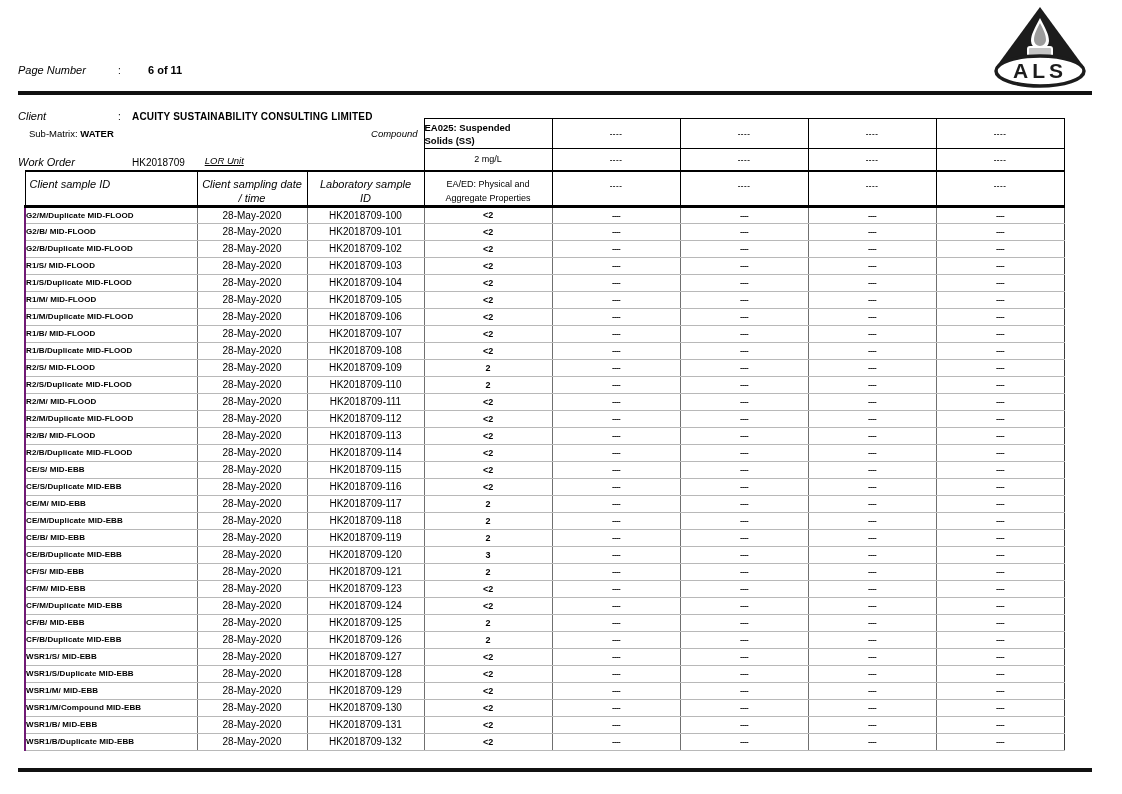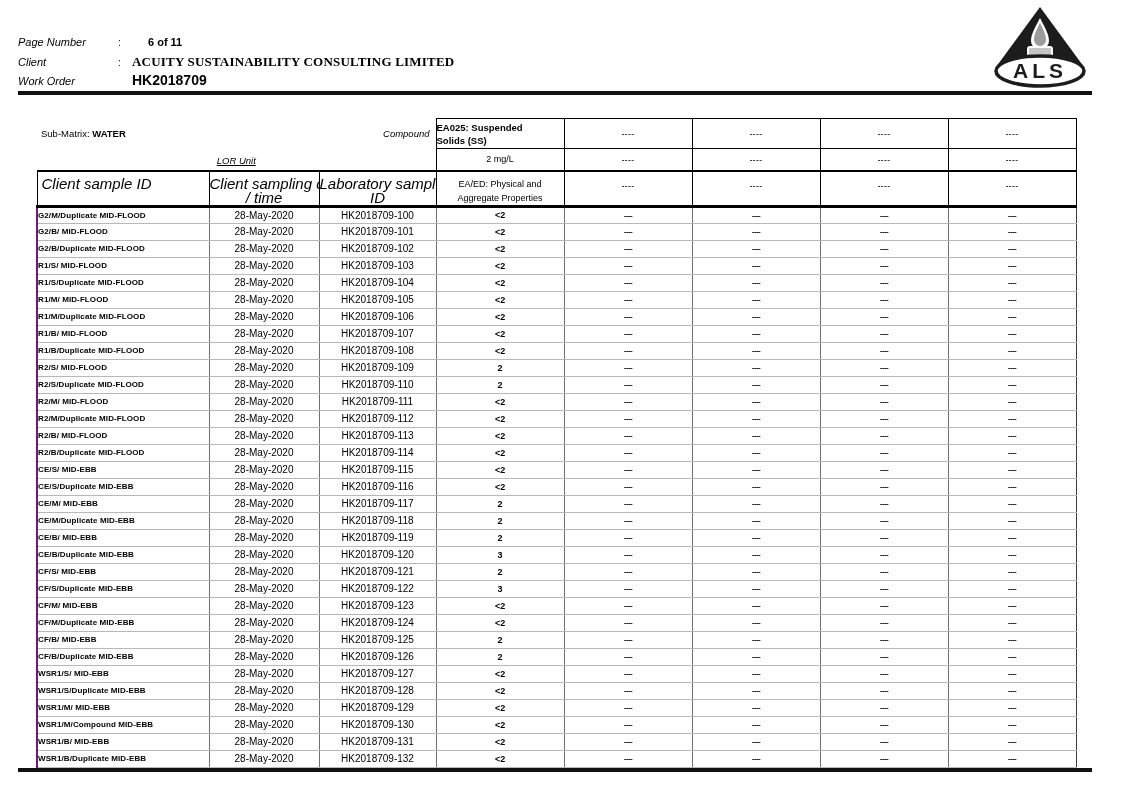--- a/index.html
+++ b/index.html
@@ -3,36 +3,36 @@
 <meta charset="utf-8">
 <style>
   html,body { margin:0; padding:0; background:#ffffff; }
   .page {
     position:relative; width:1122px; height:794px; background:#ffffff;
     font-family:"Liberation Sans", sans-serif; color:#000; overflow:hidden;
   }
 
   
   .meta { position:absolute; left:18px; top:36px; }
-  .meta-row { display:flex; align-items:baseline; height:18px; }
+  .meta-row { display:flex; align-items:baseline; height:18px;margin-top:28px; }
   .meta-label { display:inline-block; width:100px; font-style:italic; font-size:11px; }
   .meta-sep { display:inline-block; width:14px; font-size:10px; }
   .meta-row.r1 .meta-value { font-weight:bold; font-size:11px;padding-left:16px; }
-  .meta-row.r2 .meta-value { font-weight:bold; font-size:13px; letter-spacing:0.2px;font-family:Liberation Serif, serif; }
-  .meta-row.r3 .meta-value { font-weight:bold; font-size:14px; }
+  .meta-row.r2 .meta-value { font-weight:bold; font-size:10px; letter-spacing:0.2px; }
+  .meta-row.r3 .meta-value { font-weight:normal; font-size:10px; }
 
   .logo { position:absolute; left:985px; top:6px; }
 
   .rule { position:absolute; left:18px; width:1074px; height:3.5px; background:#111; }
   .rule.top { top:91px; }
   .rule.bottom { top:768px; }
 
   
   table.report {
-    position:absolute; left:36px; top:118px; width:1039px;
+    position:absolute; left:24px; top:118px; width:1039px;
     border-collapse:collapse; table-layout:fixed;
   }
   table.report td { padding:0; overflow:hidden; white-space:nowrap; }
 
   
   tr.hdrA { height:30px; }
   tr.hdrB { height:22px; }
   tr.hdrC { height:35px; }
 
   tr.hdrA td.bx, tr.hdrB td.bx { border:1px solid #000; }
@@ -44,21 +44,21 @@
   .sm-value { font-weight:bold; }
   .row-label { font-style:italic; font-size:9.5px; }
 
   td.lor-free { text-align:center; padding-right:6px; vertical-align:middle;text-decoration:underline; }
 
   td.analyte-name { font-weight:bold; font-size:9.5px; text-align:left; vertical-align:middle; line-height:13px; }
   td.analyte-lor { font-size:9px; text-align:center; vertical-align:middle; }
   td.dash-hdr { text-align:center; vertical-align:middle; font-size:8px; letter-spacing:0.5px; font-weight:bold; color:#222; }
 
   tr.hdrC td { border:1px solid #000; border-top:2px solid #000; border-bottom:3px solid #000; vertical-align:top; padding-top:5px; line-height:14px; }
-  td.colhead { font-style:italic; font-size:15px; text-align:center; }
+  td.colhead { font-style:italic; font-size:11px; text-align:center; }
   td.colhead.first { text-align:left; padding-left:4px; }
   td.analyte-group { font-size:9px; text-align:center; line-height:13px; padding-top:6px; }
   tr.hdrC td.dash-hdr { padding-top:7px; }
 
   
   tr.data-row { height:17px; }
   tr.data-row td {
     border-left:1px solid #6f6f6f; border-right:1px solid #6f6f6f;
     border-bottom:1px solid #b8b8b8; border-top:none; vertical-align:middle;
   }
@@ -381,30 +381,20 @@
           <td class="c-id">CF/S/ MID-EBB</td>
           <td class="c-date">28-May-2020</td>
           <td class="c-lab">HK2018709-121</td>
           <td class="c-res">2</td>
           <td class="c-dash">----</td>
           <td class="c-dash">----</td>
           <td class="c-dash">----</td>
           <td class="c-dash">----</td>
         </tr>
         <tr class="data-row">
-          <td class="c-id">CF/S/Duplicate MID-EBB</td>
-          <td class="c-date">28-May-2020</td>
-          <td class="c-lab">HK2018709-122</td>
-          <td class="c-res">3</td>
-          <td class="c-dash">----</td>
-          <td class="c-dash">----</td>
-          <td class="c-dash">----</td>
-          <td class="c-dash">----</td>
-        </tr>
-        <tr class="data-row">
           <td class="c-id">CF/M/ MID-EBB</td>
           <td class="c-date">28-May-2020</td>
           <td class="c-lab">HK2018709-123</td>
           <td class="c-res">&lt;2</td>
           <td class="c-dash">----</td>
           <td class="c-dash">----</td>
           <td class="c-dash">----</td>
           <td class="c-dash">----</td>
         </tr>
         <tr class="data-row">

